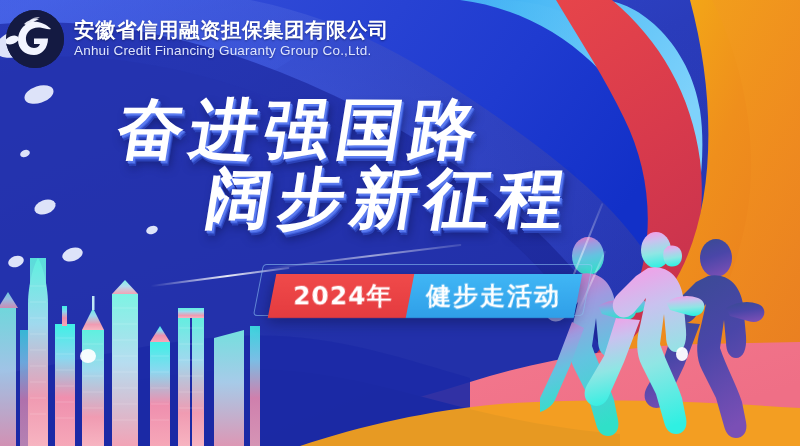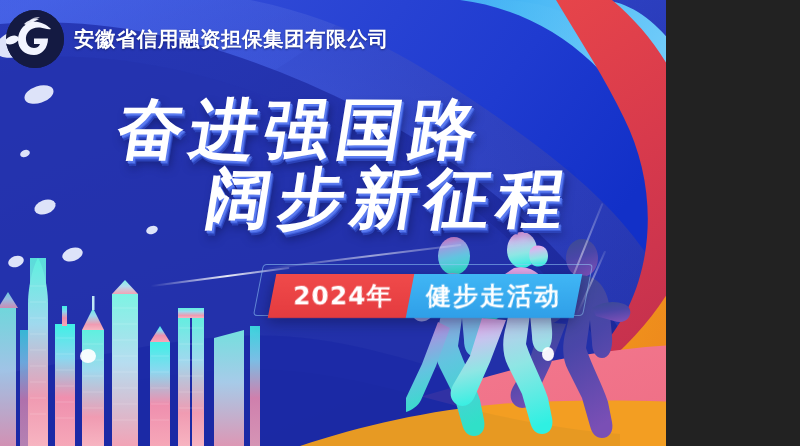--- a/index.html
+++ b/index.html
@@ -1,18 +1,18 @@
 <!DOCTYPE html>
 <html><head>
 <meta charset="utf-8">
 <style>
   html,body{margin:0;padding:0;background:#222;}
   *{box-sizing:border-box;}
   .poster{
-    position:relative;width:666px;height:446px;overflow:hidden;
+    position:relative;width:800px;height:446px;overflow:hidden;
     font-family:"Liberation Sans","DejaVu Sans",sans-serif;
     background:linear-gradient(145deg,#3452d8 0%,#2b3fc4 30%,#2433ad 60%,#2a3bbd 100%);
   }
   .layer{position:absolute;inset:0;}
 
   
   .bg-svg{position:absolute;left:0;top:0;width:800px;height:446px;}
 
   
   .dot{position:absolute;background:#eef2ff;border-radius:50%;opacity:.92;}
@@ -359,20 +359,21 @@
                  C20.6,35 24,38 28,38 C31,38 33,36.5 34,34
                  L28,34 L28,28.5 L42,28.5 C42,38 36,45 28,45
                  C19,45 12,39 12,30 Z" fill="#f2f4ff"></path>
         <path d="M18,14 C22,10 28,8 33,9 C29,11 25,13 22,16 Z" fill="#f2f4ff" opacity="0.95"></path>
         <path d="M24,10 C27,7.5 31,6.5 34,7 C31,8.5 28,10 26,12 Z" fill="#f2f4ff" opacity="0.7"></path>
         <ellipse cx="6" cy="30" rx="7" ry="4" fill="#f2f4ff" transform="rotate(-20 6 30)"></ellipse>
       </svg>
     </div>
     <div class="logo-txt">
       <span class="logo-cn">安徽省信用融资担保集团有限公司</span>
+      <span class="logo-en">Anhui Credit Financing Guaranty Group Co.,Ltd.</span>
     </div>
   </div>
 
   <div class="headline">
     <div class="hl-line hl-1">奋进强国路</div>
     <div class="hl-line hl-2">阔步新征程</div>
   </div>
 
   <div class="layer">
     <span class="stroke s1"></span>

